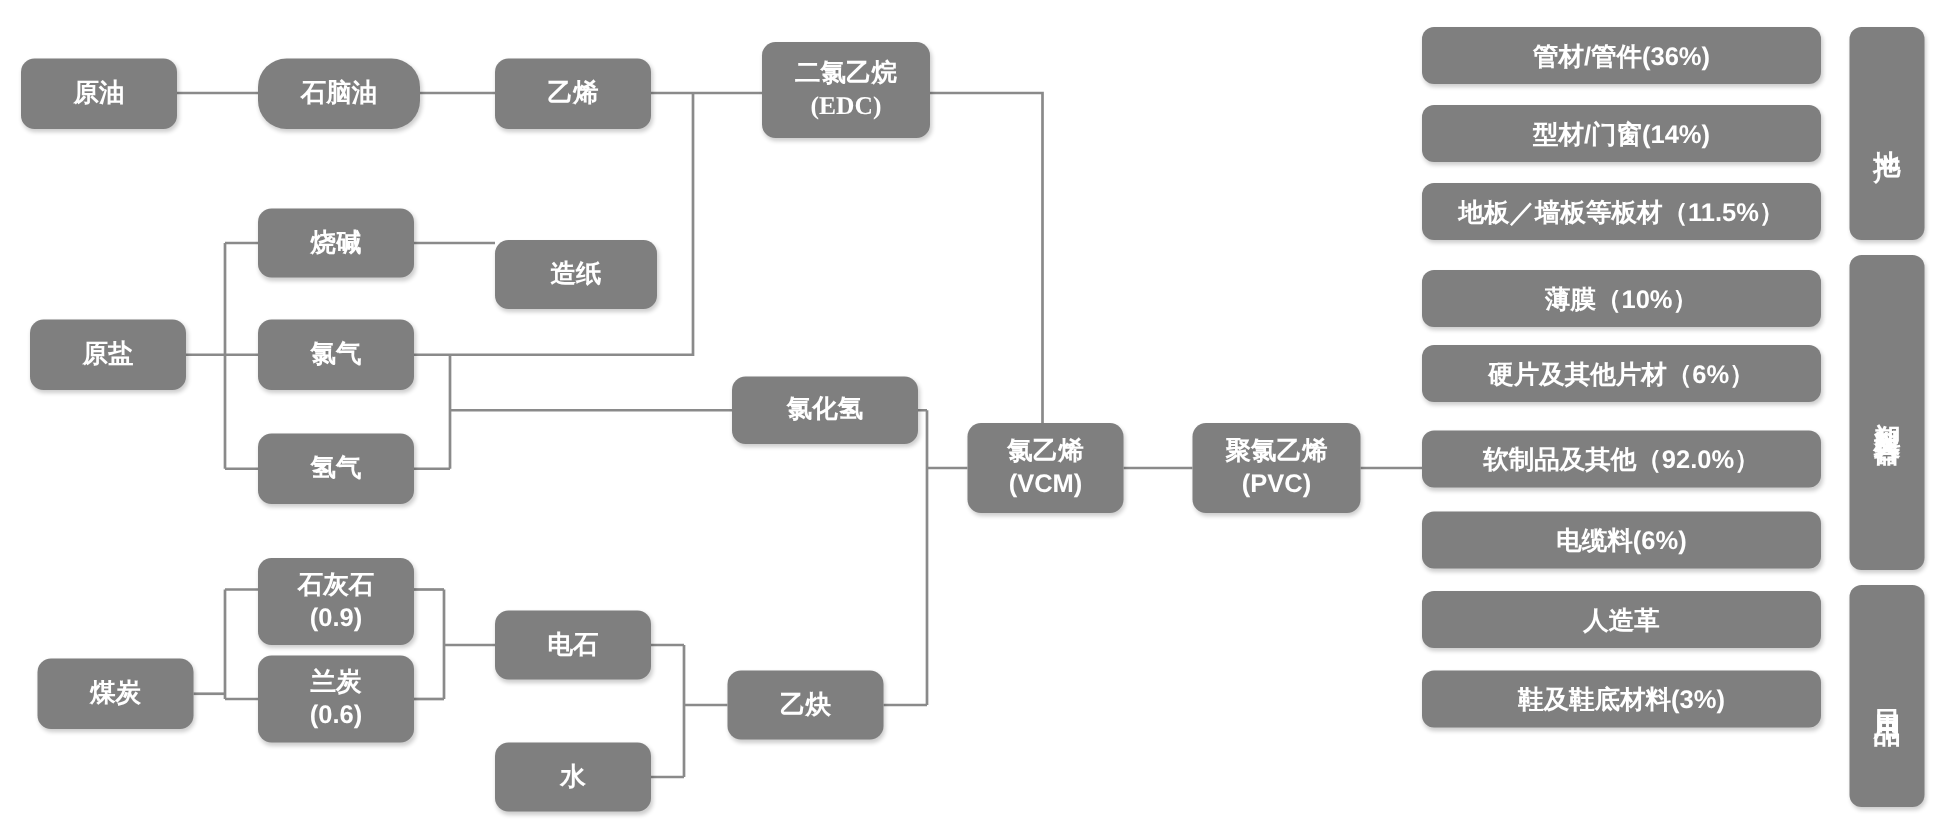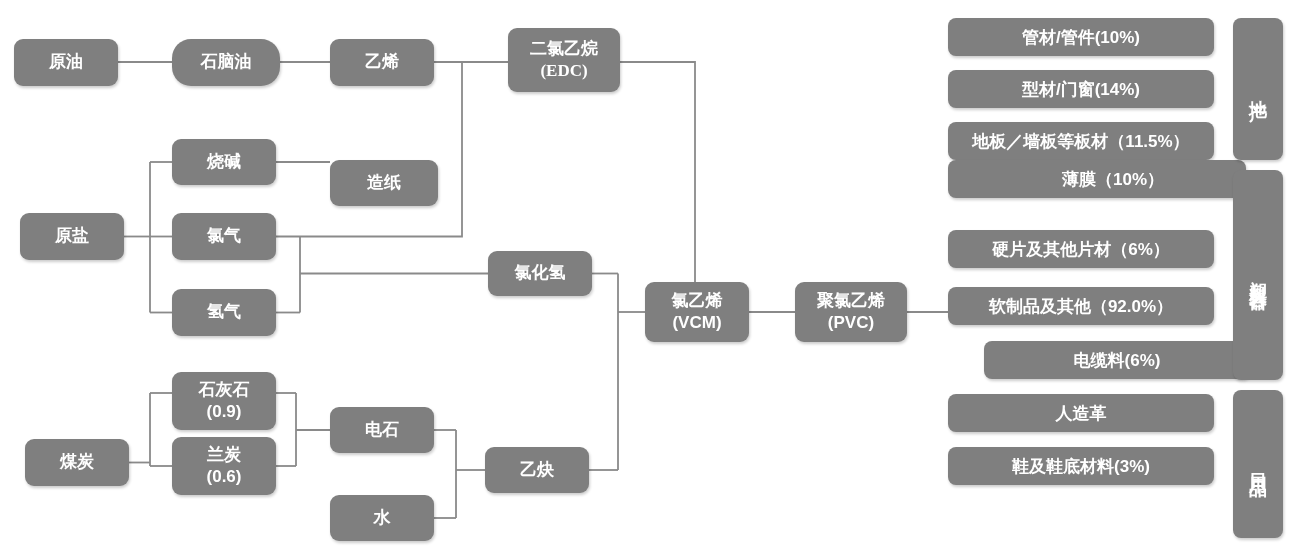--- a/index.html
+++ b/index.html
@@ -148,21 +148,21 @@
   </div>
   <div class="node" style="left:20px;top:213px;width:104px;height:47px;">
     <span>原盐</span>
   </div>
   <div class="node" style="left:172px;top:289px;width:104px;height:47px;">
     <span>氢气</span>
   </div>
   <div class="node" style="left:172px;top:213px;width:104px;height:47px;">
     <span>氯气</span>
   </div>
-  <div class="node" style="left:488px;top:251px;width:104px;height:45px;">
+  <div class="node" style="left:488px;top:251px;width:124px;height:45px;">
     <span>氯化氢</span>
   </div>
   <div class="node" style="left:645px;top:282px;width:104px;height:60px;">
     <span>氯乙烯</span>
     <span>(VCM)</span>
   </div>
   <div class="node" style="left:795px;top:282px;width:112px;height:60px;">
     <span>聚氯乙烯</span>
     <span>(PVC)</span>
   </div>
@@ -181,38 +181,38 @@
     <span>电石</span>
   </div>
   <div class="node" style="left:330px;top:495px;width:104px;height:46px;">
     <span>水</span>
   </div>
   <div class="node" style="left:485px;top:447px;width:104px;height:46px;">
     <span>乙炔</span>
   </div>
 
   <div class="app" style="top:18px;">
-      <span>管材/管件(10%)</span>
+      <span>管材/管件(36%)</span>
     </div>
   <div class="app" style="top:70px;">
       <span>型材/门窗(14%)</span>
     </div>
   <div class="app" style="top:122px;">
       <span>地板／墙板等板材（11.5%）</span>
     </div>
-  <div class="app" style="top:160px;padding-left:32px;">
+  <div class="app" style="top:180px;">
       <span>薄膜（10%）</span>
     </div>
   <div class="app" style="top:230px;">
       <span>硬片及其他片材（6%）</span>
     </div>
   <div class="app" style="top:287px;">
       <span>软制品及其他（92.0%）</span>
     </div>
-  <div class="app" style="top:341px;margin-left:36px;">
+  <div class="app" style="top:341px;">
       <span>电缆料(6%)</span>
     </div>
   <div class="app" style="top:394px;">
       <span>人造革</span>
     </div>
   <div class="app" style="top:447px;">
       <span>鞋及鞋底材料(3%)</span>
     </div>
 
   <div class="category" style="top:18px;height:142px;">

